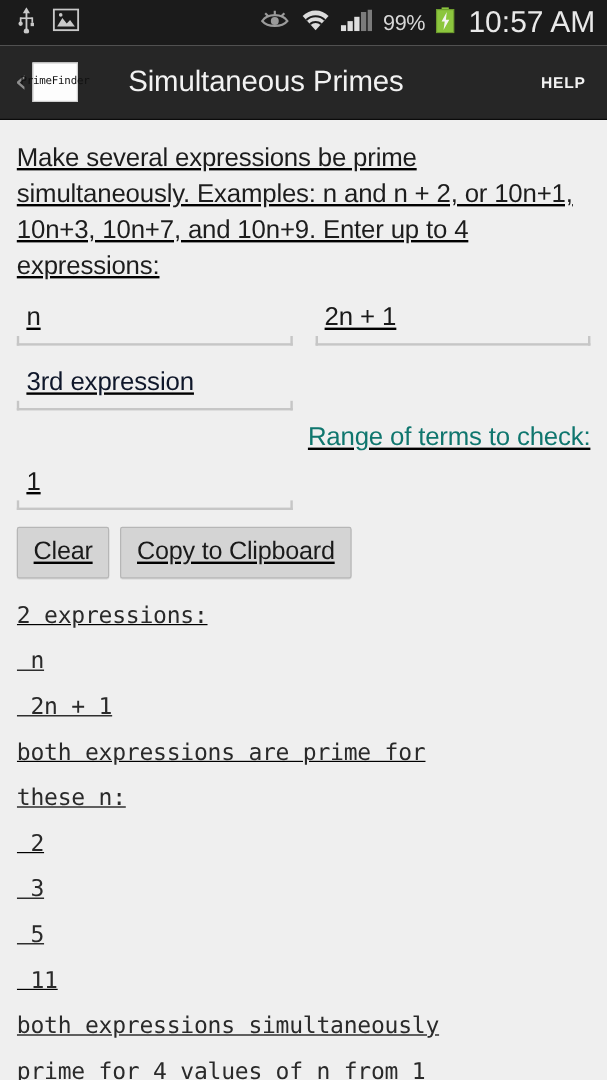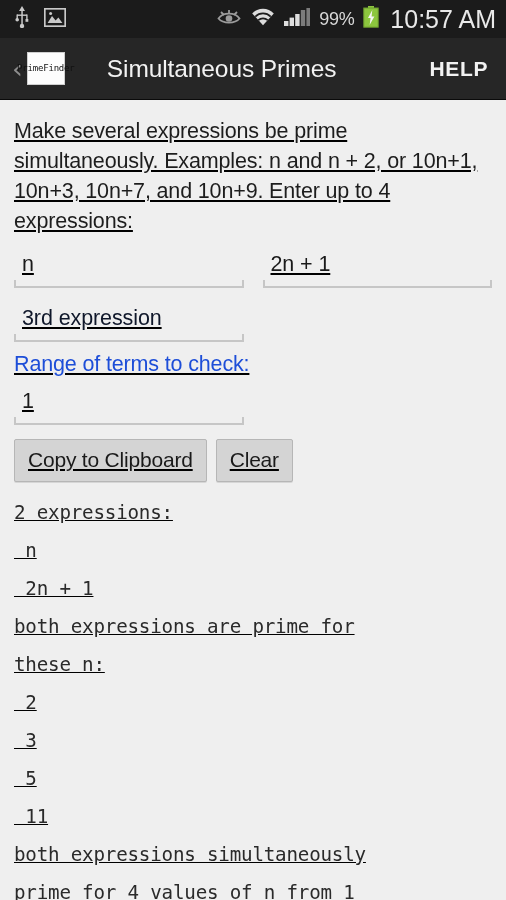--- a/index.html
+++ b/index.html
@@ -101,21 +101,21 @@
     color: #f2f2f2;
     font-size: 24.5px;
     font-weight: 400;
     letter-spacing: -0.1px;
     white-space: nowrap;
     margin-left: 32px;
   }
   .help-btn {
     margin-left: auto;
     color: #f2f2f2;
-    font-size: 21px;
+    font-size: 13px;
     font-weight: bold;
     letter-spacing: 0.6px;
     padding: 10px 2px 10px 14px;
   }
 
   
   .content {
     flex: 1 1 auto;
     background: #efefef;
     padding: 0 14px;
@@ -178,23 +178,24 @@
     display: inline-block;
     width: 2px;
     height: 30px;
     background: #2fa8e0;
     vertical-align: -6px;
     margin-left: 1px;
   }
 
   .range-label {
     font-size: 21.5px;
-    color: #1d4ed8;
+    color: #0f766e;
     margin-top: 8px;
     letter-spacing: -0.15px;
+    text-align: right;
   }
 
   .range-grid {
     display: grid;
     grid-template-columns: 1fr 1fr;
     column-gap: 19px;
     margin-top: 6px;
   }
 
   
@@ -336,22 +337,22 @@
     <div class="range-label">Range of terms to check:</div>
 
     <div class="range-grid">
       <div class="field">
         <span class="txt">1</span>
         <span class="underline"></span>
       </div>
     </div>
 
     <div class="button-row">
+      <button class="btn">Clear</button>
       <button class="btn">Copy to Clipboard</button>
-      <button class="btn">Clear</button>
     </div>
 
     <div class="output">2 expressions:
  n
  2n + 1
 both expressions are prime for
 these n:
  2
  3
  5

